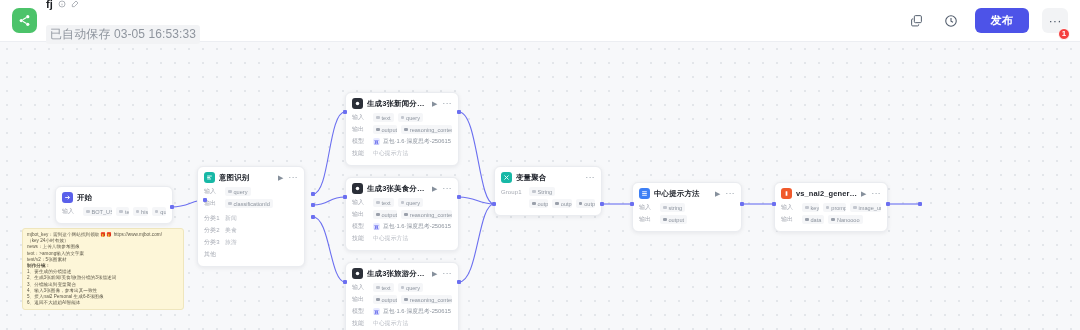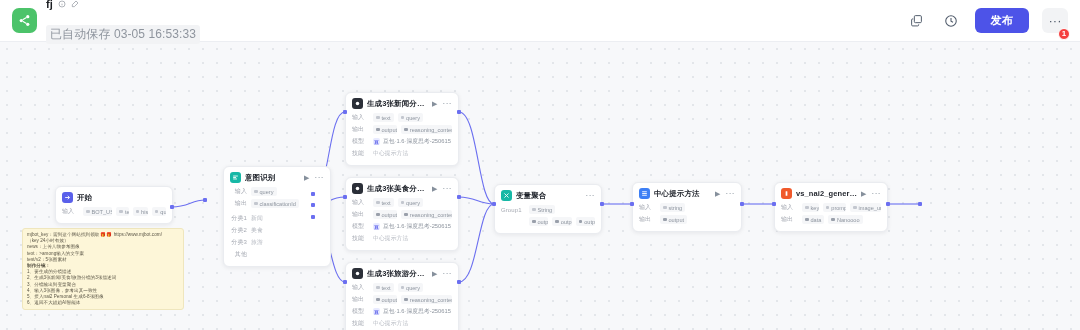--- a/index.html
+++ b/index.html
@@ -282,21 +282,21 @@
             </span>
           <span class="chip">
               <i class="chip-sq"></i>
               <span>query</span>
             </span>
         </div>
       </div>
     </div>
     <div class="port" style="left:170px; top:163px;"></div>
 
-    <div class="node" style="left:223px; top:124px; width:108px;text-align:right;">
+    <div class="node" style="left:197px; top:124px; width:108px;">
       <div class="node-hd">
         <span class="nd-ico" style="background:#17b8a6;">
           <svg width="7" height="7" viewBox="0 0 24 24" fill="none" stroke="#fff" stroke-width="3">
               <path d="M4 7h16M4 12h10M4 17h13"></path>
             </svg>
         </span>
         <span class="nd-title">意图识别</span>
         <span class="nd-actions">
           <span class="nd-run">▶</span>
           <span class="nd-dots">···</span>
@@ -488,21 +488,21 @@
         </div>
         <div class="prow">
           <span class="plab">技能</span>
           <span class="sub-note">中心提示方法</span>
         </div>
       </div>
     </div>
     <div class="port" style="left:343px; top:238px;"></div>
     <div class="port" style="left:457px; top:238px;"></div>
 
-    <div class="node" style="left:494px; top:142px; width:108px;">
+    <div class="node" style="left:494px; top:124px; width:108px;">
       <div class="node-hd">
         <span class="nd-ico" style="background:#17b8a6;">
           <svg width="7" height="7" viewBox="0 0 24 24" fill="none" stroke="#fff" stroke-width="3">
               <path d="M5 5l7 7 7-7M5 19l7-7 7 7"></path>
             </svg>
         </span>
         <span class="nd-title">变量聚合</span>
         <span class="nd-actions">
           <span class="nd-dots">···</span>
         </span>

